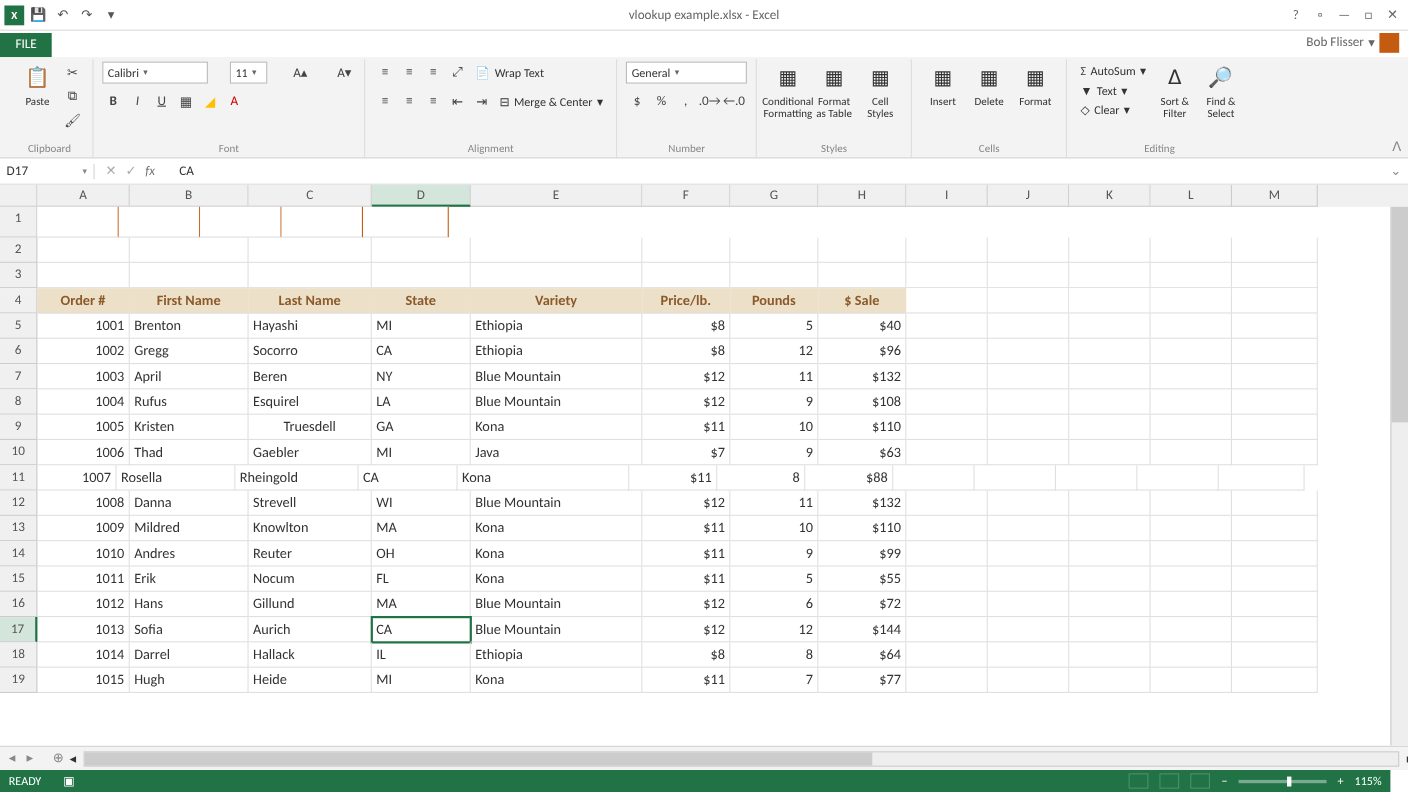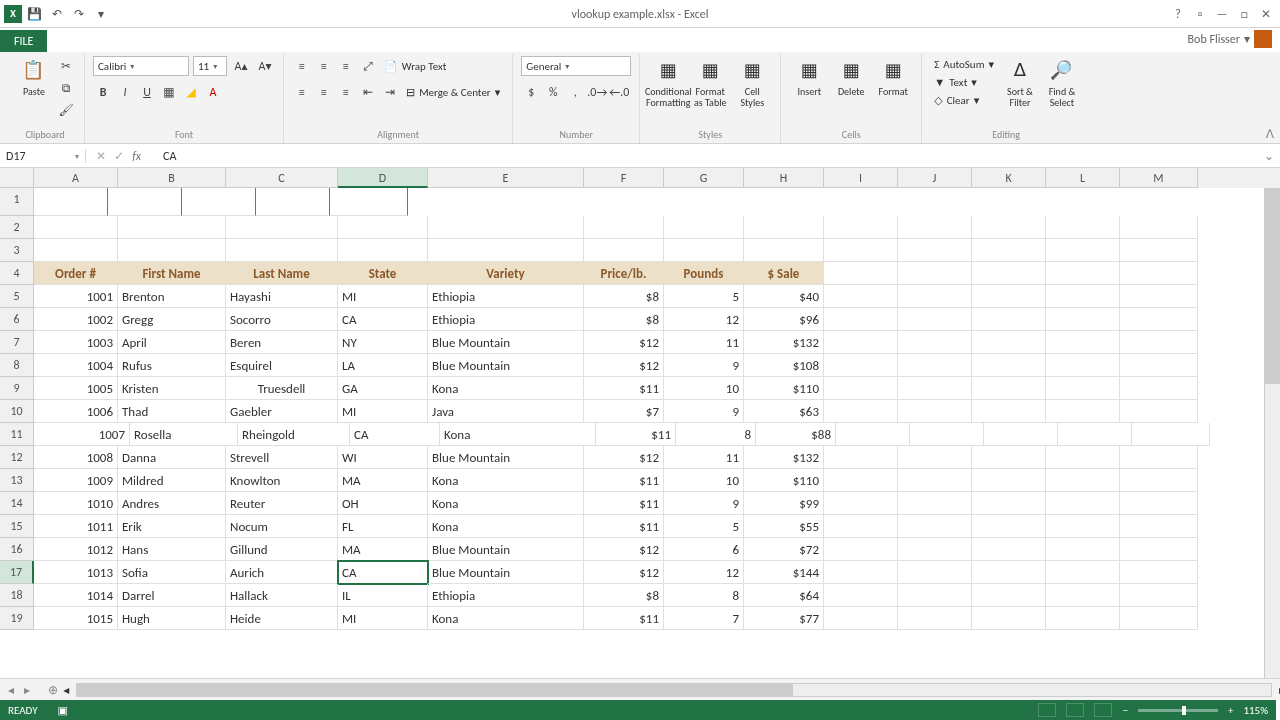--- a/index.html
+++ b/index.html
@@ -66,21 +66,21 @@
 .sheet-bar { position: absolute; bottom: 20px; left: 0; right: 0; height: 22px; background: #f3f3f3; border-top: 1px solid #d4d4d4; display: flex; align-items: center; }
 .sheet-nav { display: flex; padding: 0 8px; gap: 10px; color: #888; }
 .sheet-tabs { display: flex; }
 .sheet-tab { padding: 3px 12px; font-size: 12px; border-right: 1px solid #ccc; cursor: pointer; color: #555; background: #f0f0f0; }
 .sheet-tab.active { background: #fff; font-weight: bold; border-bottom: 2px solid #217346; }
 .sheet-add { padding: 3px 10px; cursor: pointer; color: #888; }
 .hscroll { flex: 1; margin: 0 8px; height: 14px; background: #eee; border: 1px solid #ccc; position: relative; }
 .hscroll .thumb { position: absolute; left: 0; top: 0; bottom: 0; width: 60%; background: #ccc; }
 
 
-.status-bar { position: absolute; bottom: 0; left: 0; right: 4px; height: 20px; background: #217346; color: #fff; display: flex; align-items: center; padding: 0 8px; font-size: 11px; }
+.status-bar { position: absolute; bottom: 0; left: 0; right: 16px; height: 20px; background: #217346; color: #fff; display: flex; align-items: center; padding: 0 8px; font-size: 11px; }
 .status-bar .right { margin-left: auto; display: flex; align-items: center; gap: 10px; }
 .status-bar .view-btn { width: 18px; height: 14px; border: 1px solid #fff3; cursor: pointer; }
 .status-bar .zoom-slider { width: 80px; height: 3px; background: #fff6; position: relative; }
 .status-bar .zoom-slider .knob { position: absolute; top: -3px; left: 55%; width: 4px; height: 9px; background: #fff; }
 
 .vscroll { position: absolute; right: 0; top: 20px; bottom: 0; width: 16px; background: #eee; border-left: 1px solid #ccc; }
 .vscroll .thumb { position: absolute; top: 0; left: 0; right: 0; height: 40%; background: #ccc; }
 </style>
 </head>
 <body>
@@ -124,21 +124,21 @@
         <div class="ribbon-btn-sm">✂</div>
         <div class="ribbon-btn-sm">⧉</div>
         <div class="ribbon-btn-sm">🖌</div>
       </div>
     </div>
     <div class="group-label">Clipboard</div>
   </div>
 
   <div class="ribbon-group">
     <div class="controls" style="flex-direction:column;align-items:flex-start;">
-      <div style="display:flex;gap:4px;">
+      <div style="display:flex;gap:20px;">
         <div class="combo" style="width:96px;">
             <span>Calibri</span>
             <span class="arrow">▾</span>
           </div>
         <div class="combo" style="width:34px;">
             <span>11</span>
             <span class="arrow">▾</span>
           </div>
         <div class="ribbon-btn-sm">A▴</div>
         <div class="ribbon-btn-sm">A▾</div>
@@ -435,21 +435,21 @@
         <div class="cell num" style="width: 80px;">9</div>
         <div class="cell num" style="width: 80px;">$63</div>
         <div class="cell " style="width: 74px;"></div>
         <div class="cell " style="width: 74px;"></div>
         <div class="cell " style="width: 74px;"></div>
         <div class="cell " style="width: 74px;"></div>
         <div class="cell " style="width: 78px;"></div>
       </div>
       <div class="row">
         <div class="row-h">11</div>
-        <div class="cell num" style="width: 96px;">1007</div>
+        <div class="cell num" style="width: 72px;">1007</div>
         <div class="cell " style="width: 108px;">Rosella</div>
         <div class="cell " style="width: 112px;">Rheingold</div>
         <div class="cell " style="width: 90px;">CA</div>
         <div class="cell " style="width: 156px;">Kona</div>
         <div class="cell num" style="width: 80px;">$11</div>
         <div class="cell num" style="width: 80px;">8</div>
         <div class="cell num" style="width: 80px;">$88</div>
         <div class="cell " style="width: 74px;"></div>
         <div class="cell " style="width: 74px;"></div>
         <div class="cell " style="width: 74px;"></div>

